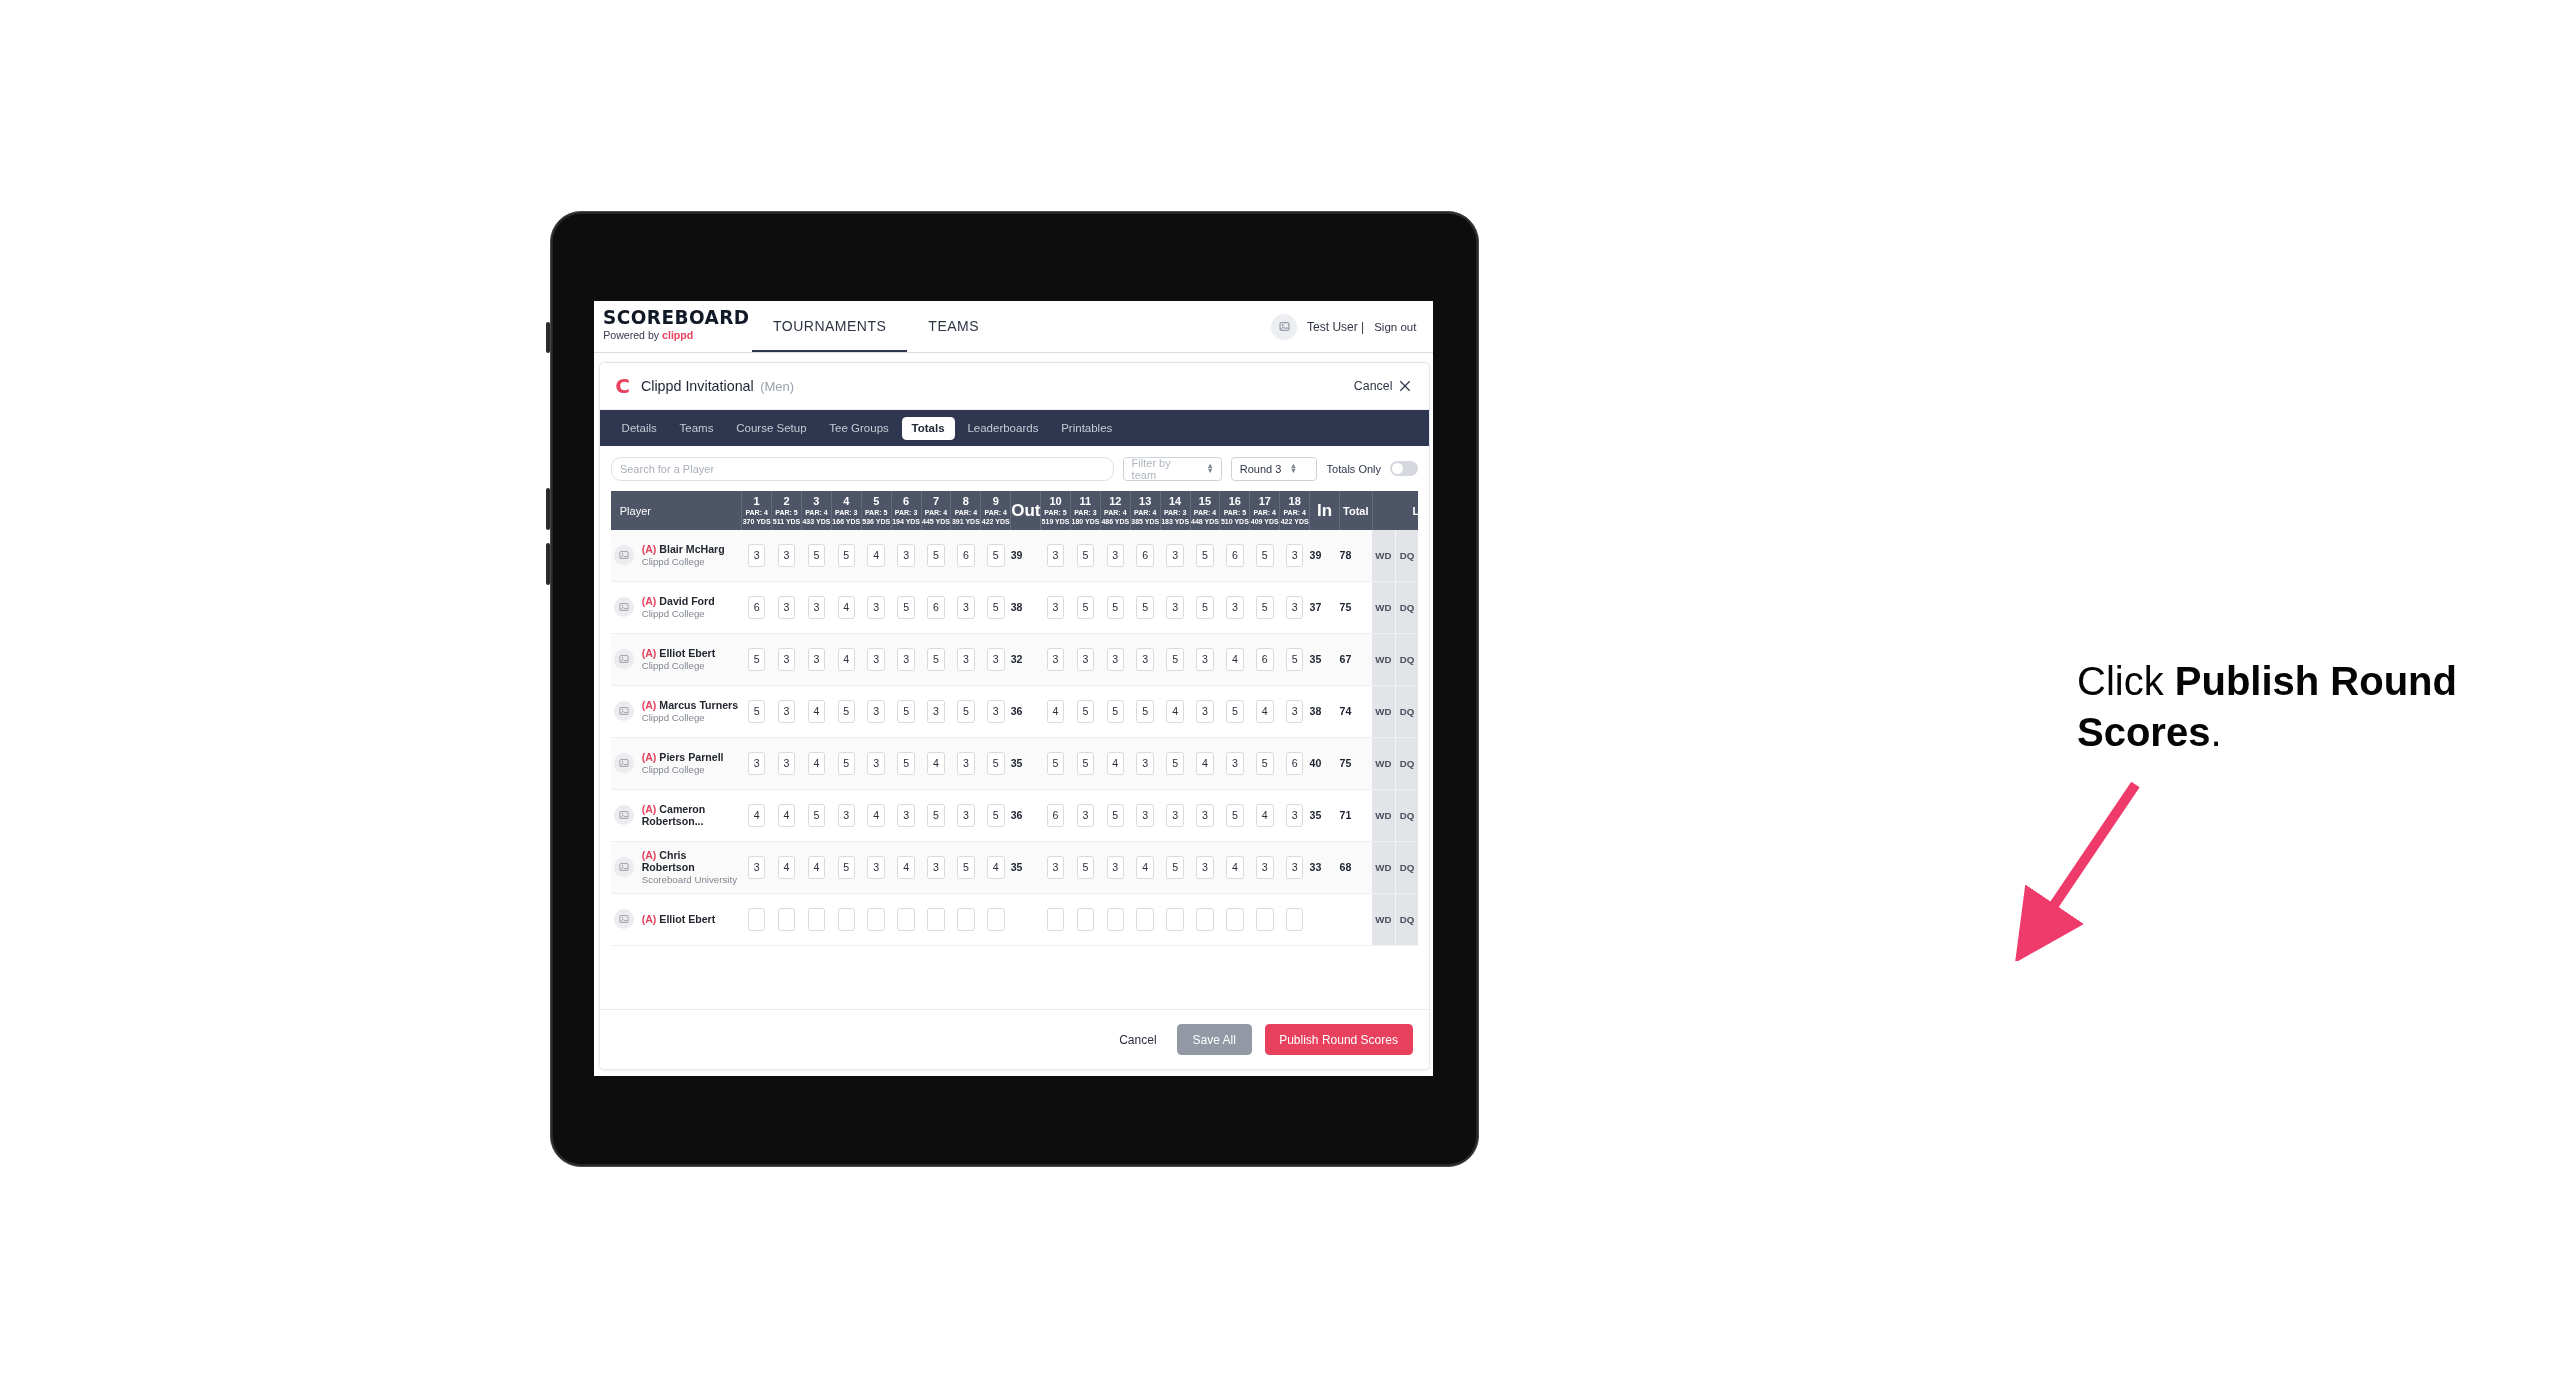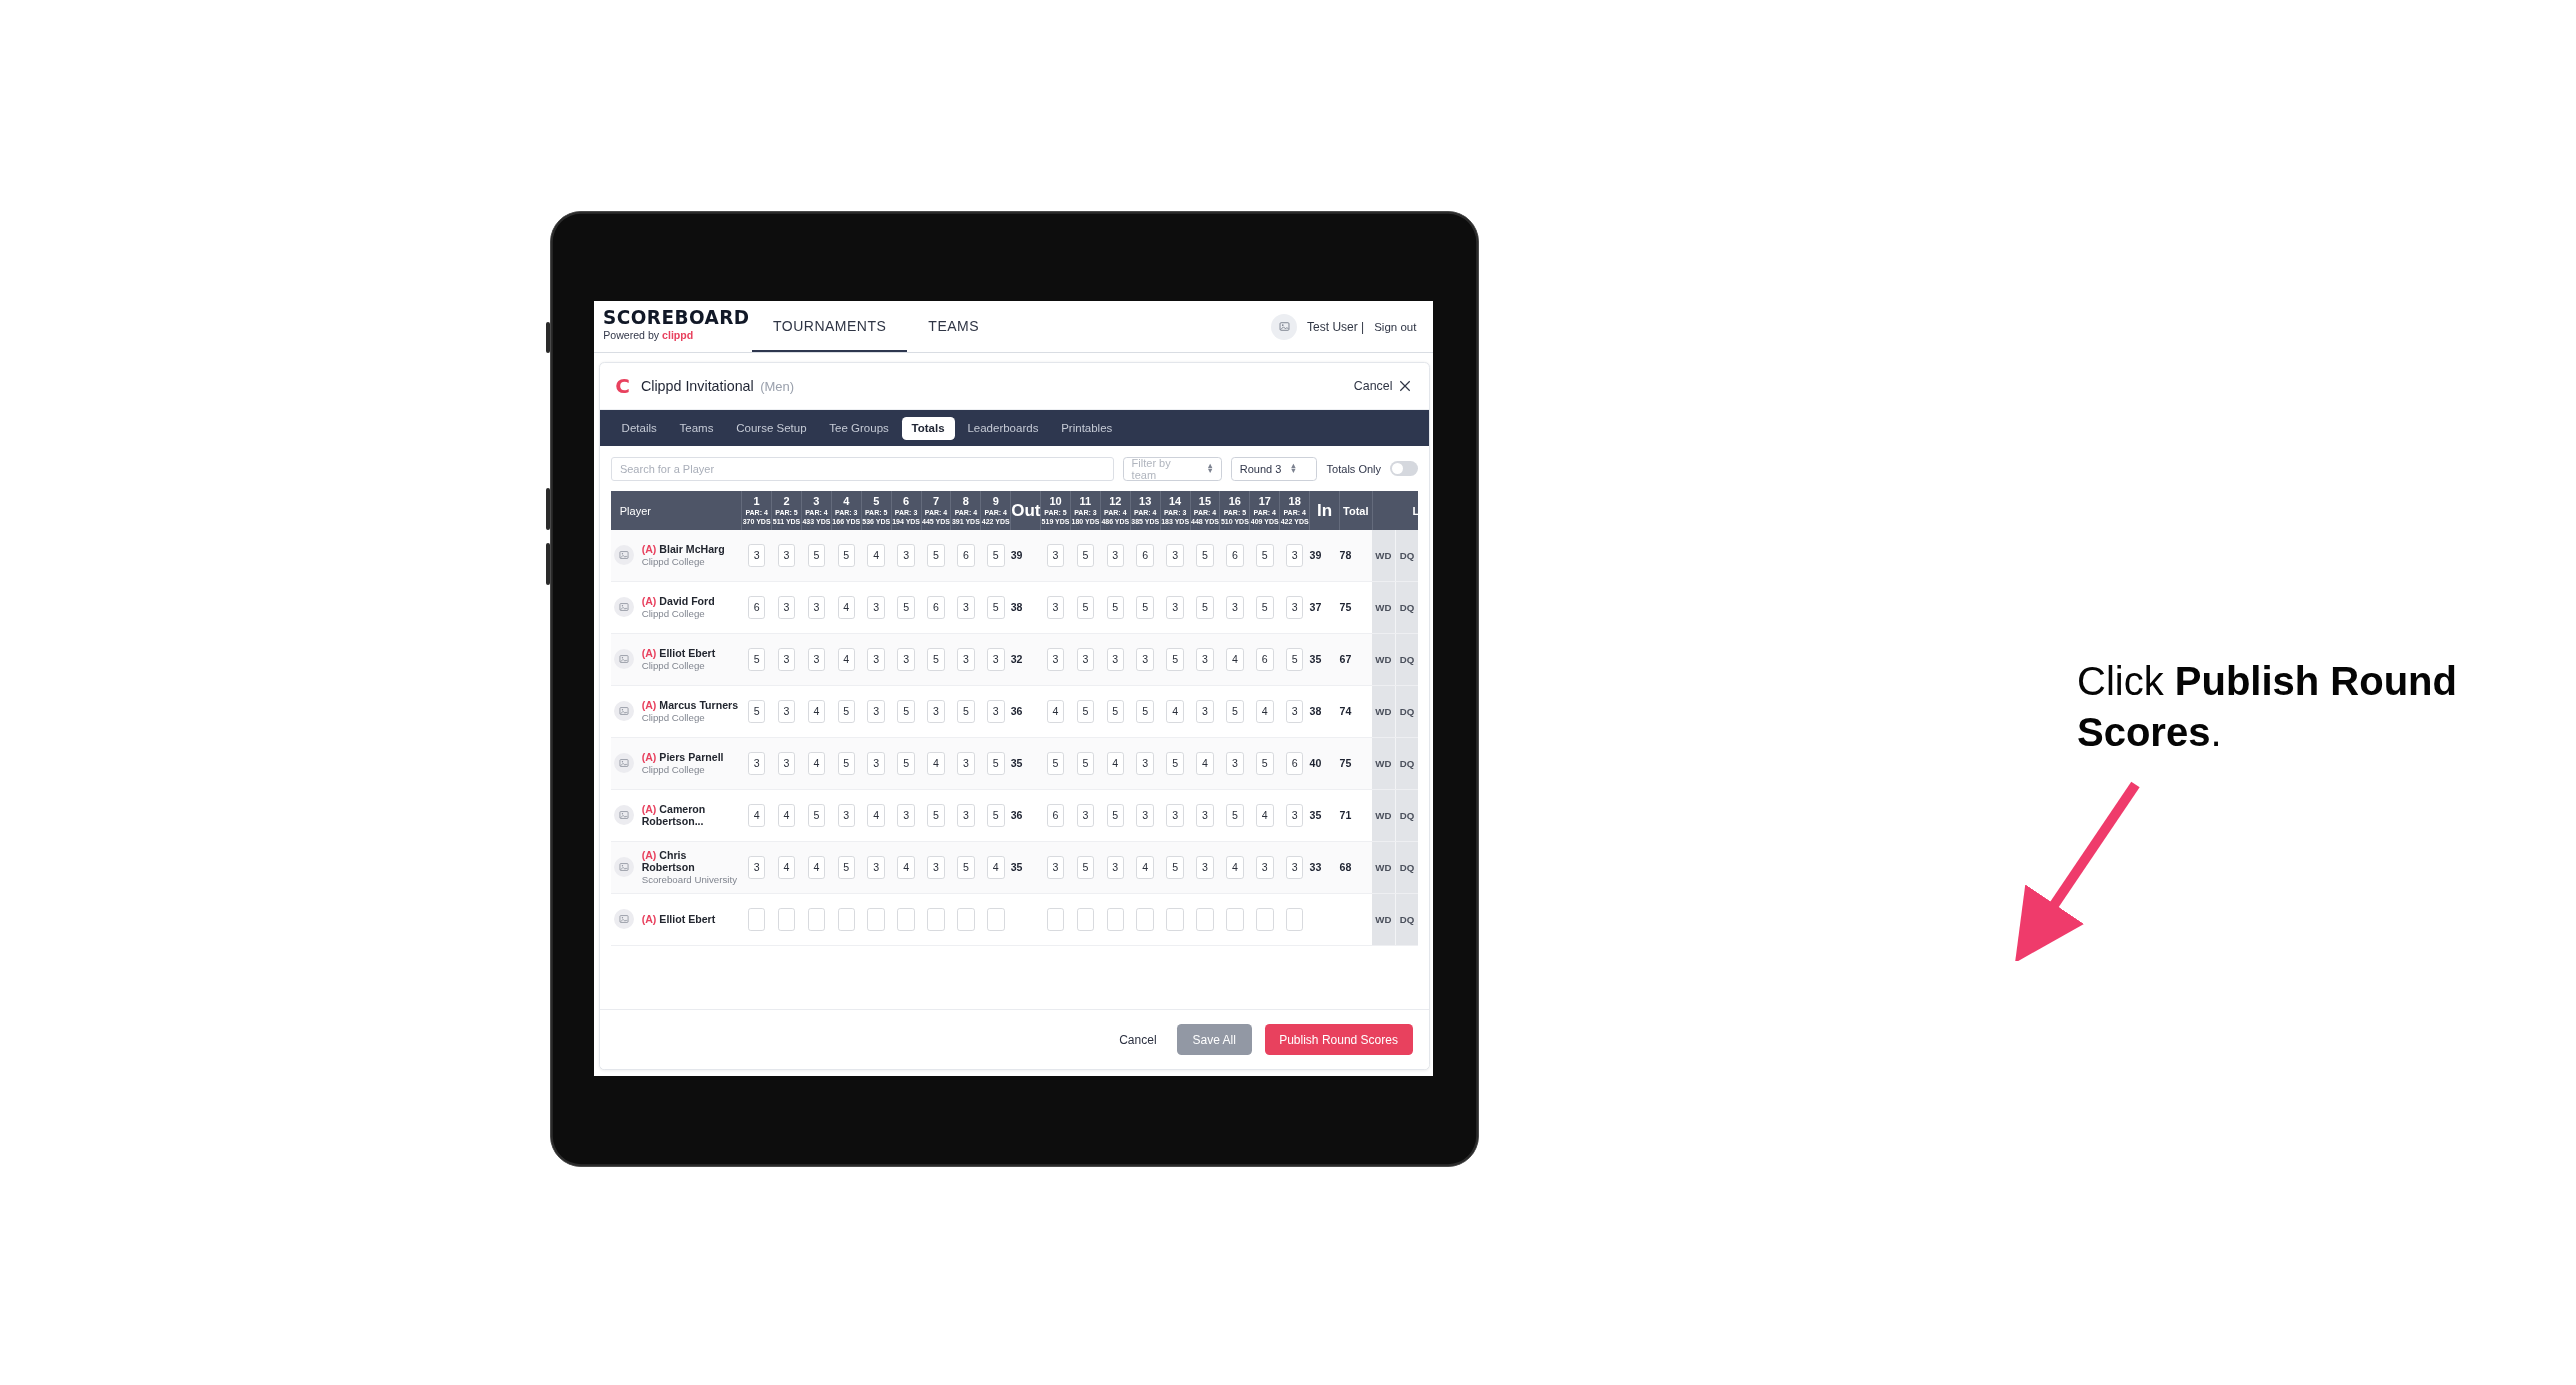--- a/index.html
+++ b/index.html
@@ -98,21 +98,21 @@
     border-radius: 4.6px; cursor: pointer; white-space: nowrap;
   }
   .tab.active { background: #ffffff; color: #202634; font-weight: 700; }
 
   
   #filterbar {
     height: 45px; display: flex; align-items: center;
     padding: 0 11px; gap: 9.2px; background: #ffffff;
   }
   #search-input {
-    flex: 1; height: 24px; border: 0.9px solid #dcdfe5; border-radius: 3px;
+    flex: 1; height: 24px; border: 0.9px solid #dcdfe5; border-radius: 10px;
     font-size: 11px; padding: 0 8.3px; color: #3a4050;
     font-family: "Liberation Sans", sans-serif; background: #fff;
   }
   #search-input::placeholder { color: #a9aeb9; }
   .selectbox {
     height: 24px; border: 0.9px solid #cdd1d9; border-radius: 3.7px;
     display: flex; align-items: center; padding: 0 7.4px; gap: 8.3px;
     font-size: 11px; color: #30364a; background: #fff; cursor: pointer;
   }
   .selectbox.placeholder { color: #b0b5be; }

